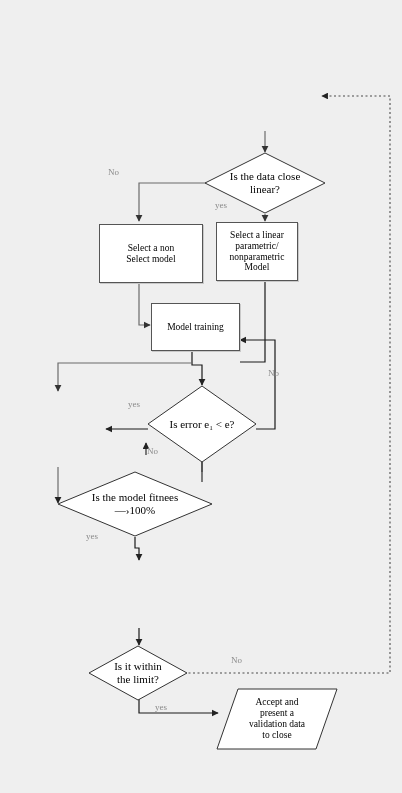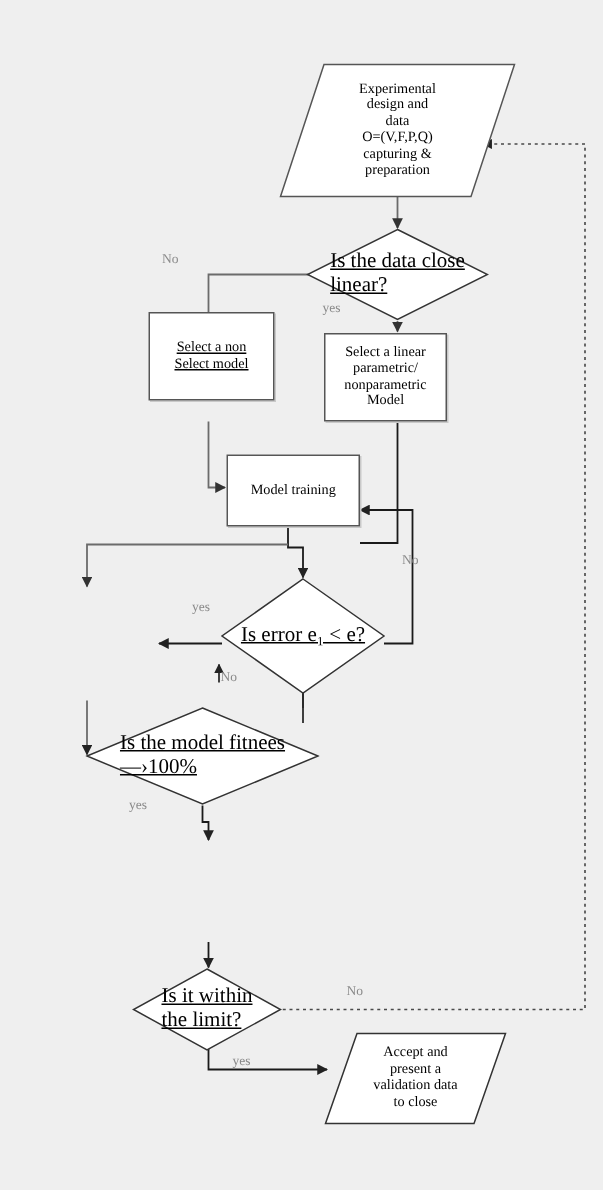--- a/index.html
+++ b/index.html
@@ -66,25 +66,24 @@
     z-index: 3;
   }
   .dia-wrap svg { display:block; position:absolute; left:0; top:0; }
   .dia-text {
     position: absolute;
     left: 0; top: 0;
     width: 100%; height: 100%;
     display: flex;
     align-items: center;
     justify-content: center;
-    text-align: left;
-    font-size: 14px;
+    text-align: center;
+    font-size: 11px;
     line-height: 1.14;
     color: #000;
-    text-decoration: underline;
   }
   .edge-label {
     position: absolute;
     font-size: 9px;
     color: #8a8a8a;
     z-index: 4;
     white-space: nowrap;
   }
 </style>
 </head>
@@ -140,49 +139,34 @@
       <path d="M 202 462 L 202 482"></path>
       <path d="M 148 470 L 190 470" stroke="none"></path>
       <path d="M 146 455 L 146 443" marker-end="url(#ahd)"></path>
     </g>
 
     <g fill="none" stroke="#4a4a4a" stroke-width="1.1" stroke-dasharray="2 2.5">
       <path d="M 148 673 L 390 673 L 390 96 L 322 96" marker-end="url(#ahd)"></path>
     </g>
   </svg>
 
-  <div class="para-wrap" style="left:186px; top:42px; width:158px; height:90px;">
-    <svg width="158" height="90" viewBox="0 0 158 90">
-      <polygon points="30,1 157,1 128,89 1,89" fill="#ffffff" stroke="#555" stroke-width="1"></polygon>
-    </svg>
-    <div class="para-text">
-      <div>
-        <div>Experimental</div>
-        <div>design and</div>
-        <div>data</div>
-        <div>O=(V,F,P,Q)</div>
-        <div>capturing &amp;</div>
-        <div>preparation</div>
-      </div>
-    </div>
-  </div>
 
   <div class="dia-wrap" style="left:204px; top:152px; width:122px; height:62px;">
     <svg width="122" height="62" viewBox="0 0 122 62">
       <polygon points="61,1 121,31 61,61 1,31" fill="#ffffff" stroke="#333" stroke-width="1"></polygon>
     </svg>
     <div class="dia-text">
       <div>
         <div>Is the data close</div>
         <div>linear?</div>
       </div>
     </div>
   </div>
 
-  <div class="node proc" style="left:99px; top:208px; width:84px; height:59px;text-decoration:underline;">
+  <div class="node proc" style="left:99px; top:224px; width:104px; height:59px;">
     <div>
       <div>Select a non</div>
       <div>Select  model</div>
     </div>
   </div>
 
   <div class="node proc" style="left:216px; top:222px; width:82px; height:59px;">
     <div>
       <div>Select a linear</div>
       <div>parametric/</div>

